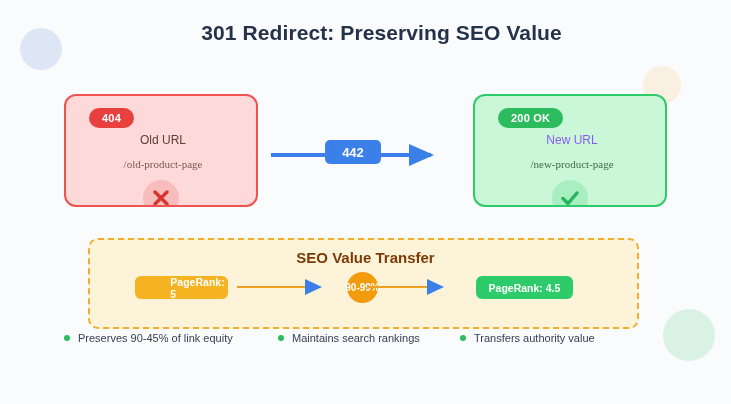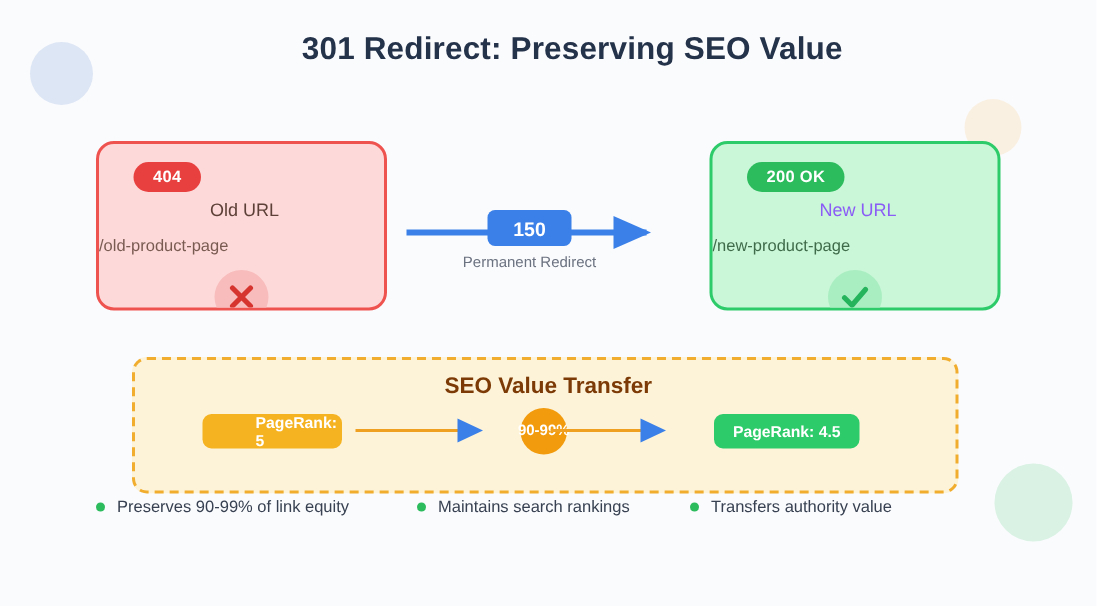--- a/index.html
+++ b/index.html
@@ -83,21 +83,22 @@
     text-align: center;
     font-size: 12px;
     color: #5d4037;
   }
   .card-new .card-heading { color: #8b5cf6; }
   .card-url {
     position: absolute;
     left: 0;
     top: 62px;
     width: 194px;
-    font-family: Liberation Sans, sans-serif;
+    text-align: center;
+    font-family: Liberation Serif, serif;
     font-size: 11px;
     color: #7a5b52;
   }
   .card-new .card-url { color: #3f6b4a; }
   .status-circle {
     position: absolute;
     left: 50%;
     top: 84px;
     margin-left: -18px;
     width: 36px;
@@ -288,22 +289,21 @@
     <div class="card-url">/new-product-page</div>
     <div class="status-circle pass">
       <svg width="22" height="22" viewBox="0 0 22 22" aria-hidden="true">
         <polyline points="4,11.5 9,16.5 18,6" fill="none" stroke="#25b45c" stroke-width="3.4" stroke-linecap="round" stroke-linejoin="round"></polyline>
       </svg>
     </div>
   </div>
 
   <div class="redirect-line"></div>
   <div class="redirect-arrowhead"></div>
-  <div class="redirect-badge">150</div>
-  <div class="redirect-caption">Permanent Redirect</div>
+  <div class="redirect-badge">442</div>
 
   <div class="seo-panel">
     <div class="seo-title">SEO Value Transfer</div>
 
     <div class="pr-badge pr-start">PageRank: 5</div>
 
     <div class="seo-arrow-line one"></div>
     <div class="seo-arrow-head one"></div>
 
     <div class="seo-circle">
@@ -312,21 +312,21 @@
 
     <div class="seo-arrow-line two"></div>
     <div class="seo-arrow-head two"></div>
 
     <div class="pr-badge pr-end">PageRank: 4.5</div>
   </div>
 
   <div class="legend">
     <div class="legend-item i0">
       <span class="legend-dot"></span>
-      <span>Preserves 90-99% of link equity</span>
+      <span>Preserves 90-45% of link equity</span>
     </div>
     <div class="legend-item i1">
       <span class="legend-dot"></span>
       <span>Maintains search rankings</span>
     </div>
     <div class="legend-item i2">
       <span class="legend-dot"></span>
       <span>Transfers authority value</span>
     </div>
   </div>

